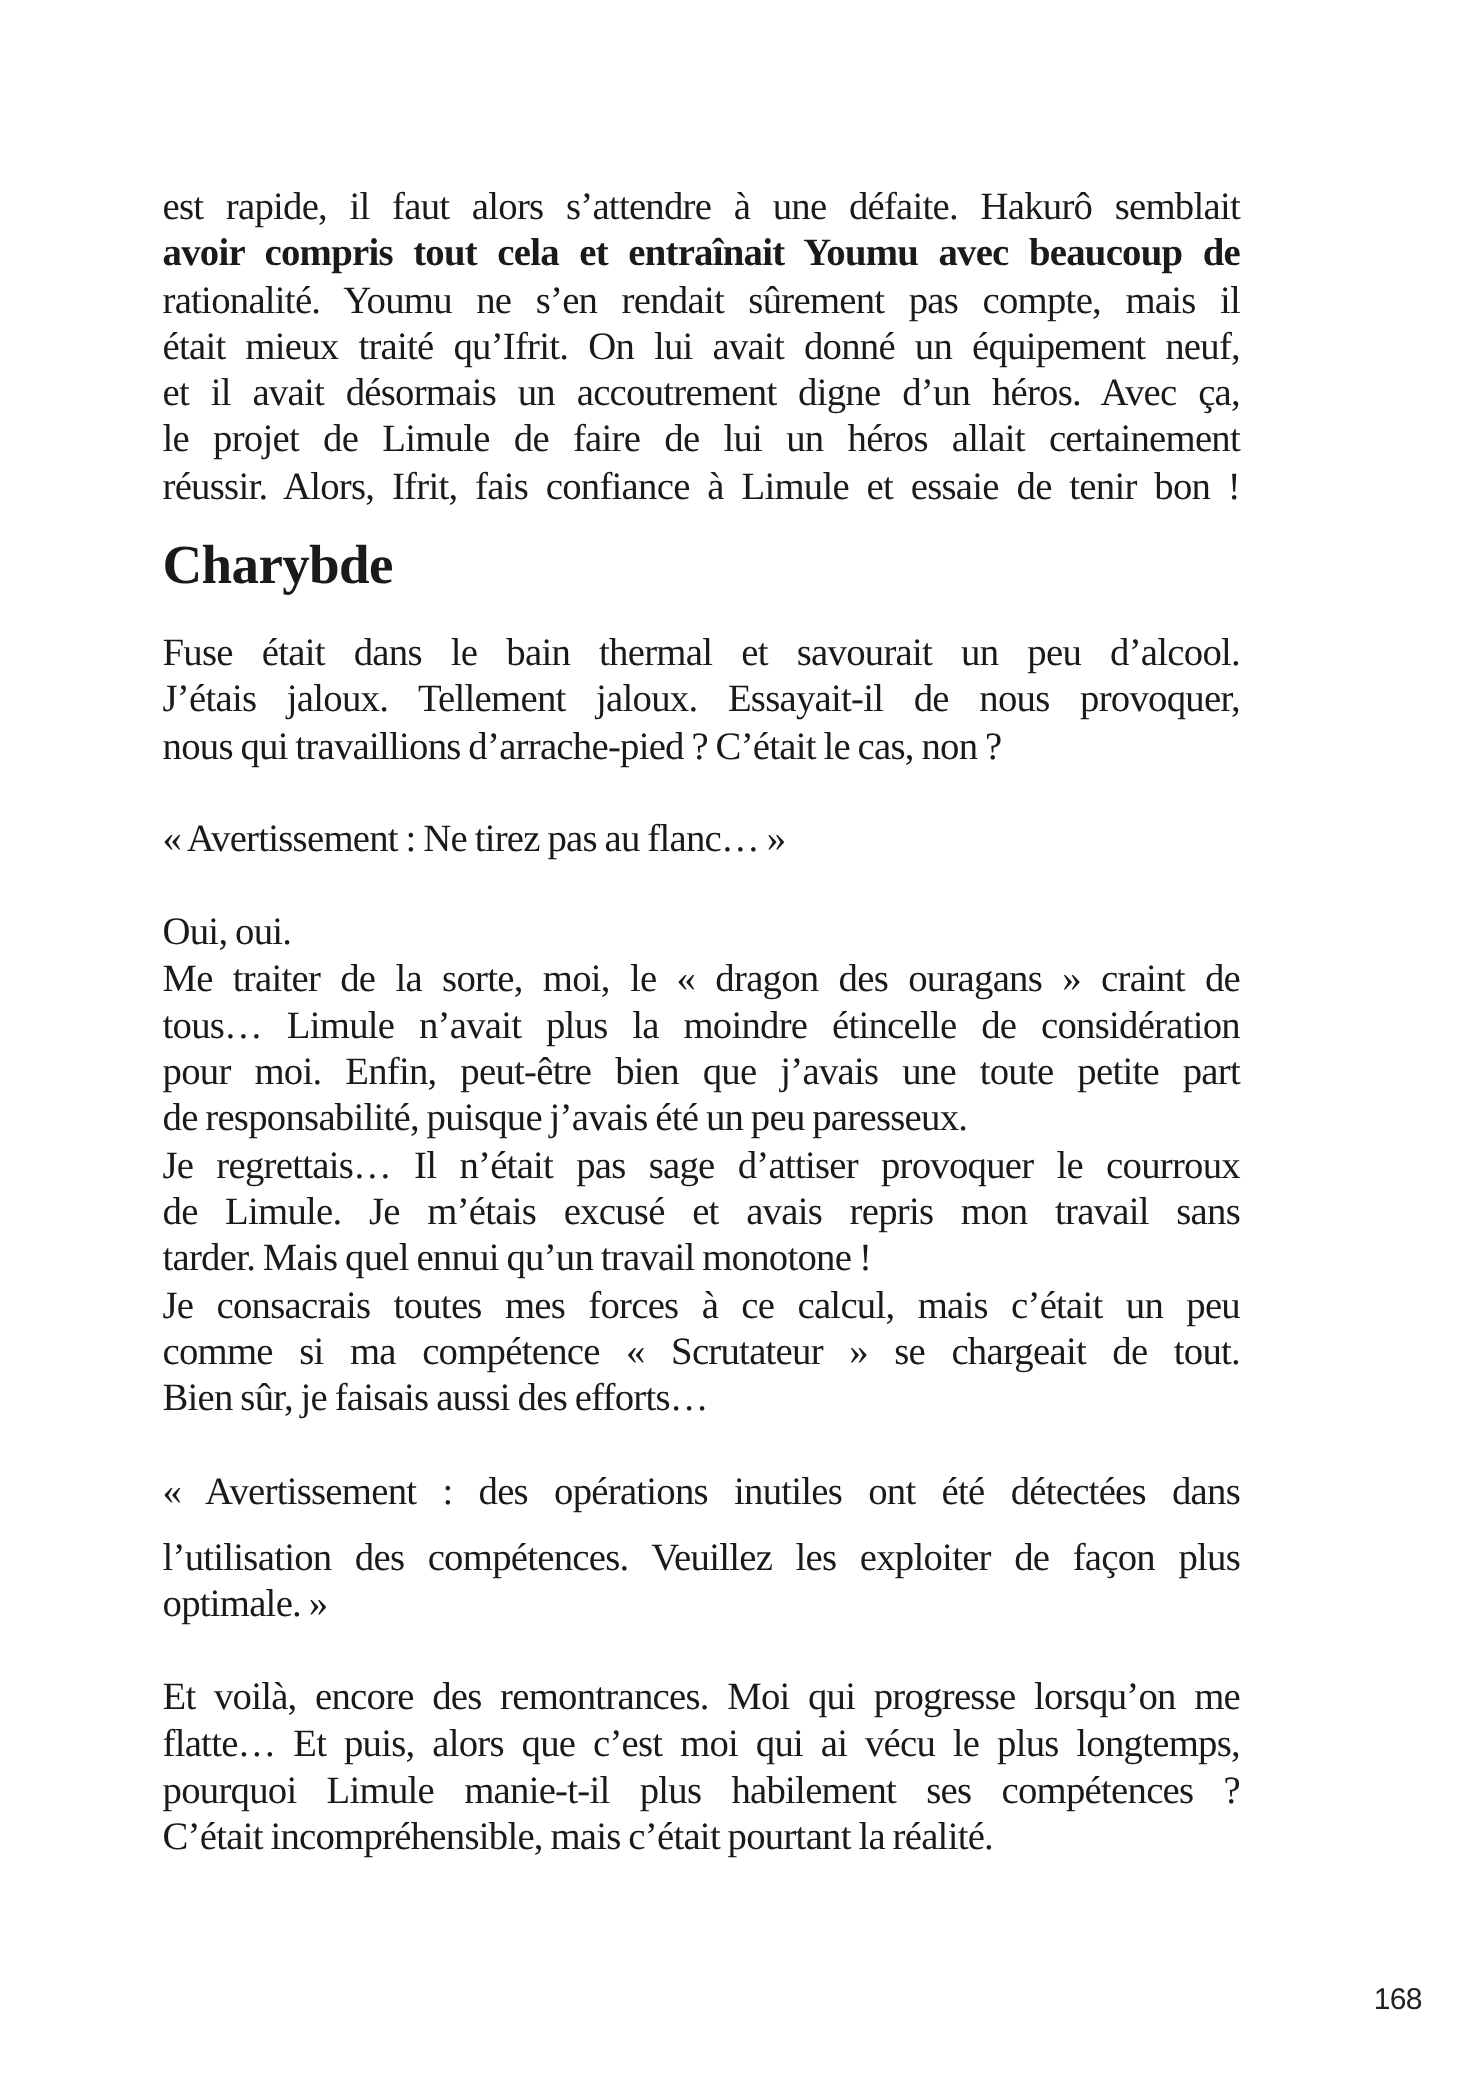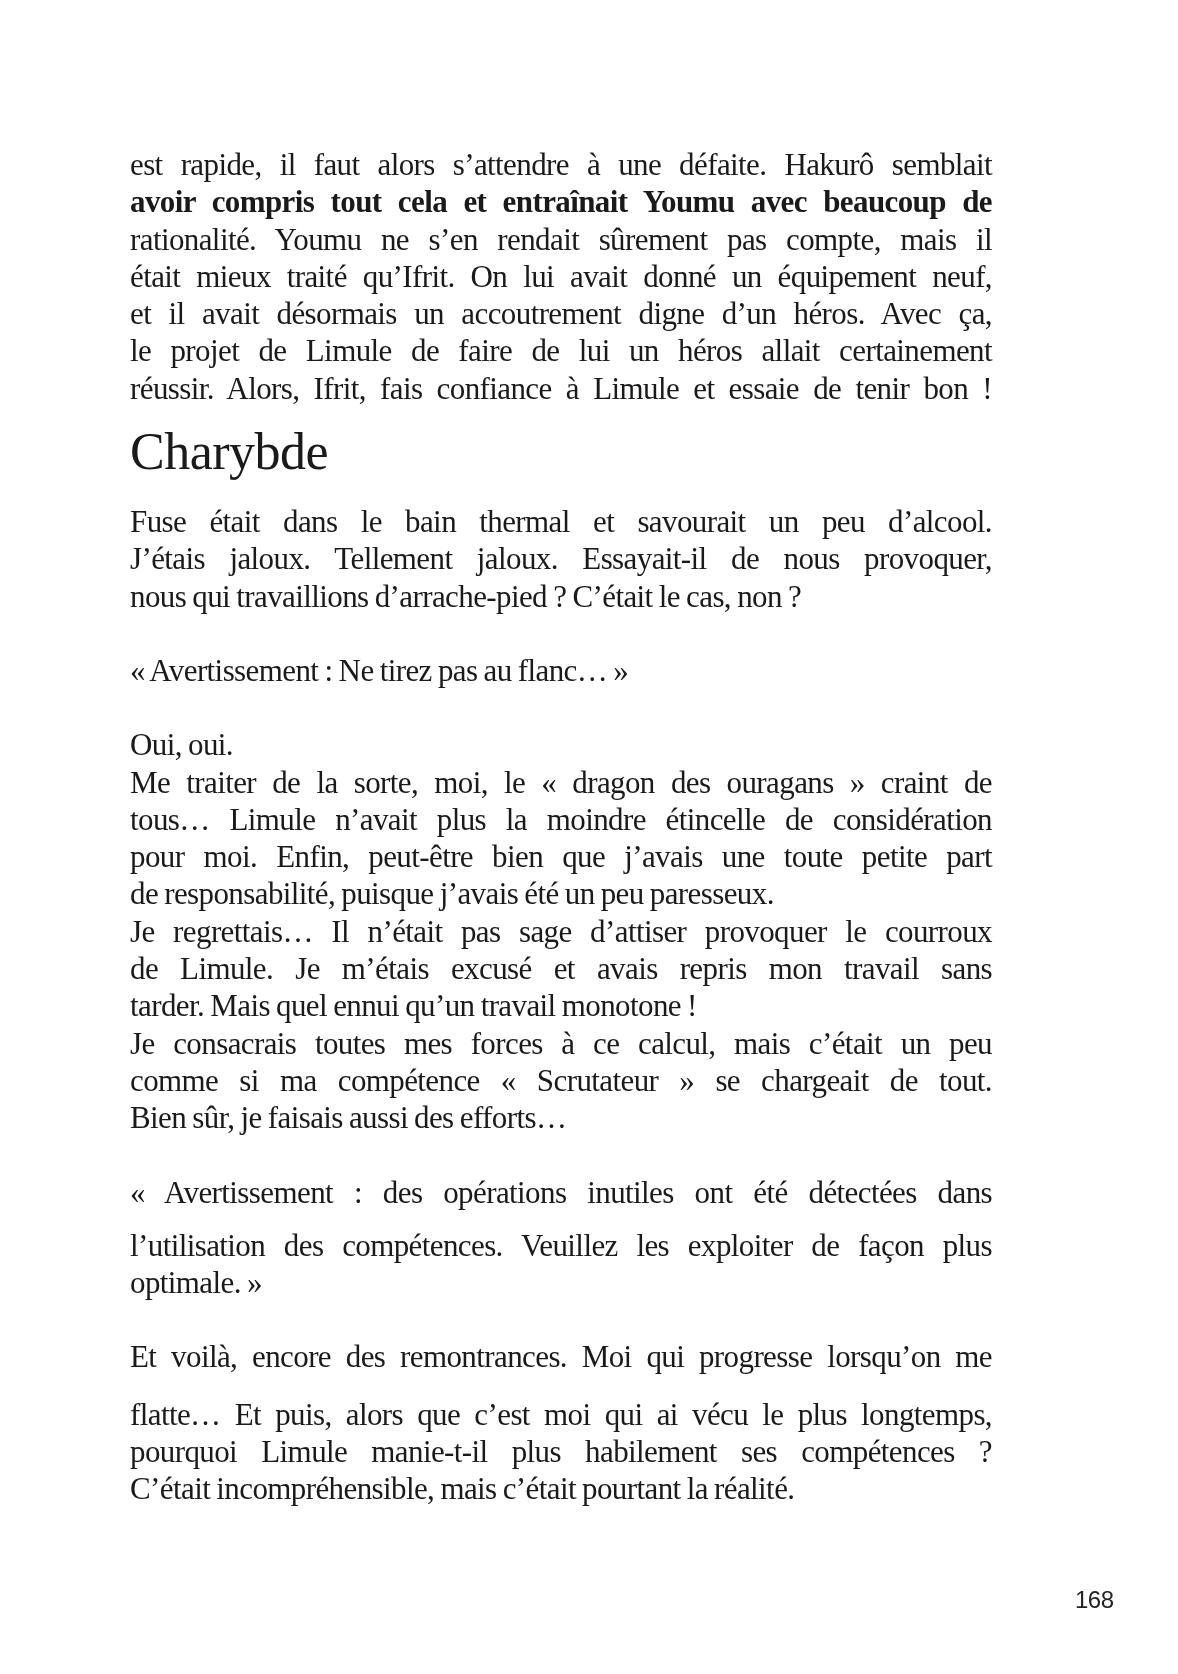--- a/index.html
+++ b/index.html
@@ -35,30 +35,30 @@
       text-align: justify;
       text-align-last: justify;
       white-space: nowrap;
       overflow: visible;
     }
     .line.last {
       text-align-last: left;
     }
     .heading {
       margin: 20px 0 0 0;
-      font-size: 52px;
+      font-size: 44px;
       line-height: 50px;
       letter-spacing: -0.5px;
-      font-weight: normal;
+      font-weight: bold;
     }
     .gap-after-heading { height: 26px; }
     .gap { height: 37px; }
     .page-number {
       position: absolute;
-      left: 1075px;
+      left: 1099px;
       top: 1586px;
       font-family: "Liberation Sans", "DejaVu Sans", sans-serif;
       font-size: 24px;
       letter-spacing: -0.5px;
       color: #222;
     }
   </style>
 </head>
 <body>
 
@@ -110,20 +110,20 @@
   <div class="para">
     <span class="line" style="display: block;">« Avertissement : des opérations inutiles ont été détectées dans</span>
     <span class="line" style="display: block; margin-top: 16px;">l’utilisation des compétences. Veuillez les exploiter de façon plus</span>
     <span class="line last" style="display: block;">optimale. »</span>
   </div>
 
   <div class="gap"></div>
 
   <div class="para">
     <span class="line" style="display: block;">Et voilà, encore des remontrances. Moi qui progresse lorsqu’on me</span>
-    <span class="line" style="display: block; margin-top: 20px;">flatte… Et puis, alors que c’est moi qui ai vécu le plus longtemps,</span>
+    <span class="line" style="display: block;">flatte… Et puis, alors que c’est moi qui ai vécu le plus longtemps,</span>
     <span class="line" style="display: block;">pourquoi Limule manie-t-il plus habilement ses compétences ?</span>
     <span class="line last" style="display: block;">C’était incompréhensible, mais c’était pourtant la réalité.</span>
   </div>
 
 </div>
 
 <div class="page-number">168</div>
 
 </body></html>

